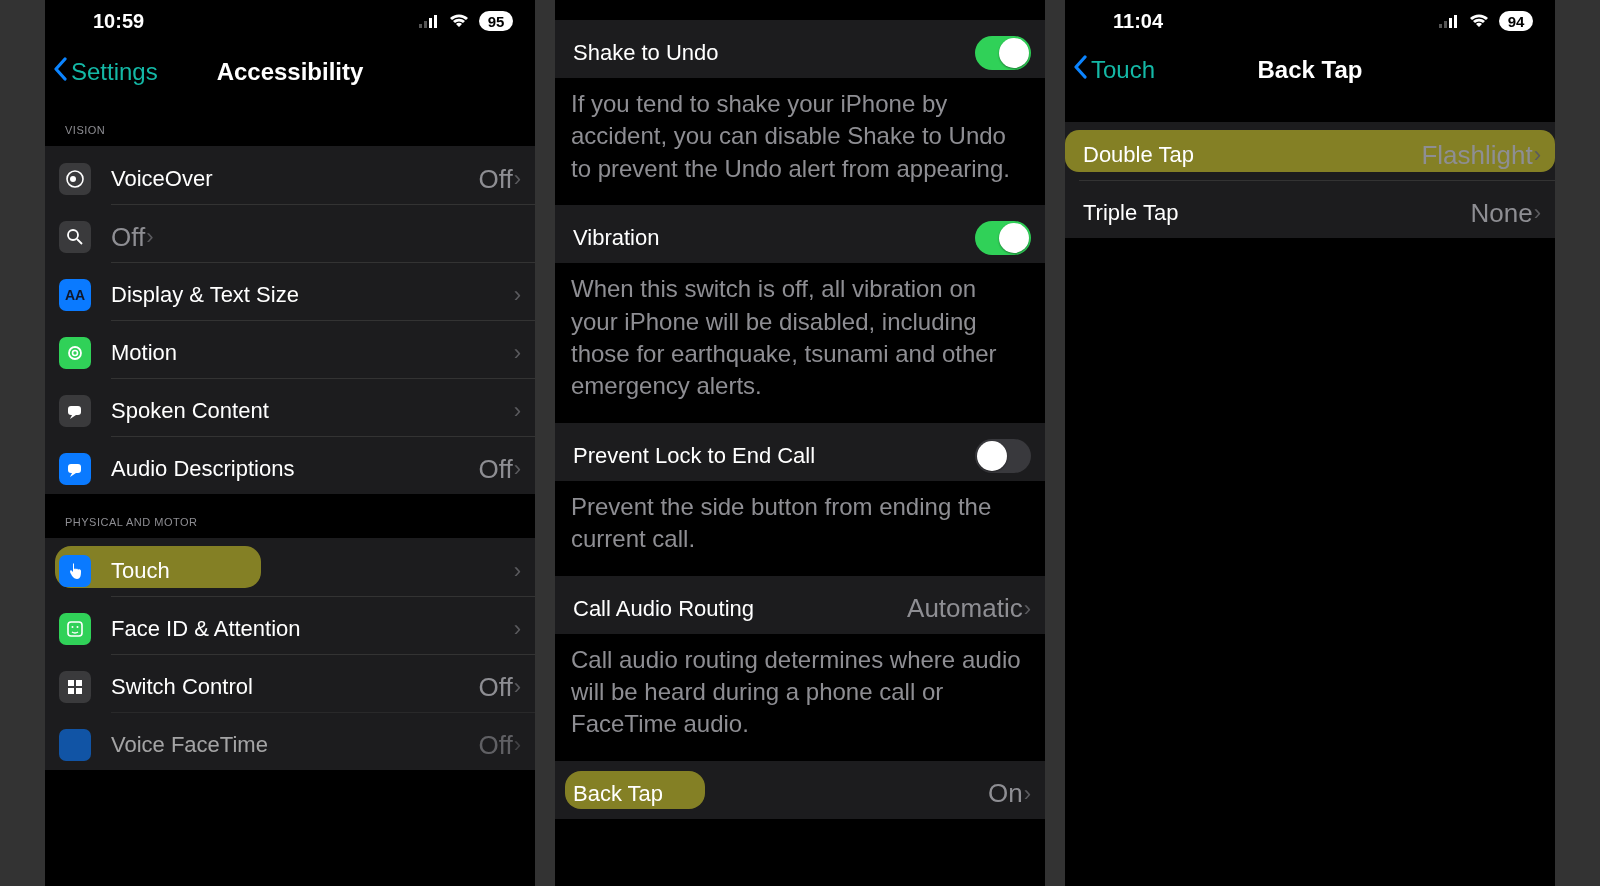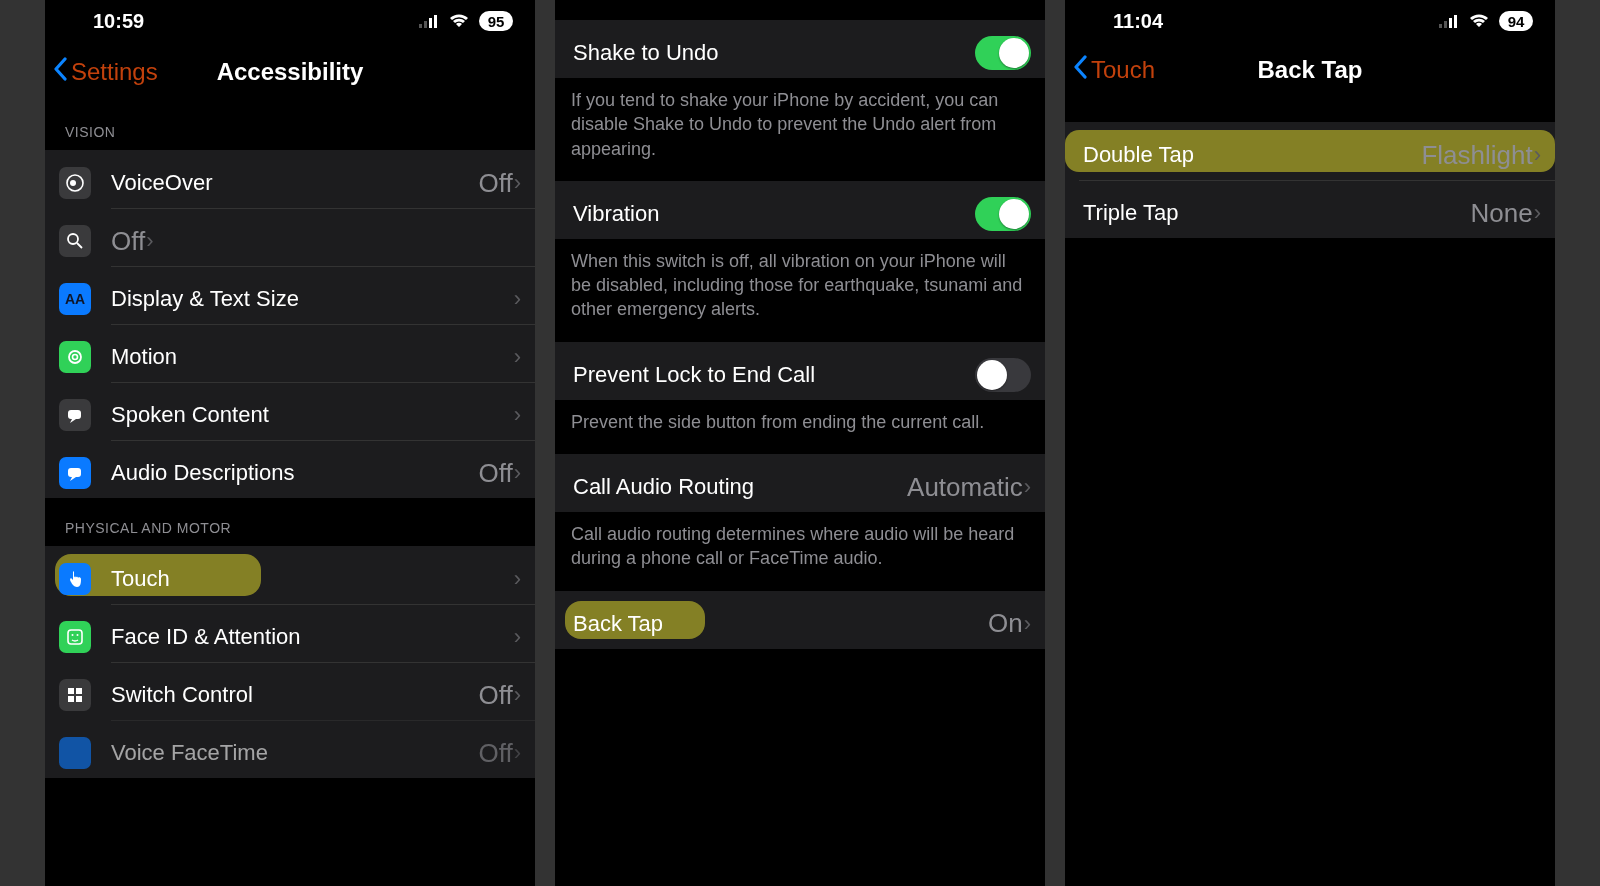--- a/index.html
+++ b/index.html
@@ -33,49 +33,49 @@
     font-size:15px; font-weight:700; padding:1px 6px; min-width:34px; height:20px;
   }
   
   .navbar {
     position:relative; height:60px;
     display:flex; align-items:center;
   }
   .back-link {
     position:absolute; left:8px; top:50%; transform:translateY(-50%);
     display:flex; align-items:center; gap:4px;
-    color:#c2410c; font-size:24px; cursor:pointer;
+    color:#14b8a6; font-size:24px; cursor:pointer;
   }
   .nav-title {
     position:absolute; left:50%; transform:translateX(-50%);
     font-size:24px; font-weight:600;
   }
   .section-header {
-    color:#8e8e93; font-size:14px; letter-spacing:0.5px;
+    color:#8e8e93; font-size:11px; letter-spacing:0.5px;
     padding:22px 18px 10px 20px;
     text-transform:uppercase;
   }
   .list { background:#1c1c1e; }
   .row {
     display:flex; align-items:center;
     min-height:58px; padding:8px 14px 0 14px;
     position:relative; cursor:pointer;
   }
   .row + .row::before {
     content:''; position:absolute; top:0; left:66px; right:0;
     height:1px; background:#333;
   }
   .row.noicon + .row.noicon::before { left:14px; }
   .row .icon-col { width:52px; display:flex; justify-content:flex-start; }
   .app-icon { width:32px; height:32px; border-radius:7px; display:flex; align-items:center; justify-content:center; }
   .row .label { flex:1; font-size:22px; font-weight:400; }
   .row .value { color:#8e8e93; font-size:26px; margin-right:1px; }
   .row .chev { color:#5a5a5e; font-size:22px; }
   .footer-text {
-    color:#8e8e93; font-size:18px; line-height:1.35;
+    color:#8e8e93; font-size:24px; line-height:1.35;
     padding:10px 16px 20px 16px; background:#000;
   }
   .toggle {
     width:56px; height:34px; border-radius:20px; position:relative;
   }
   .toggle.on { background:#30d158; }
   .toggle.off { background:#39393d; }
   .toggle .knob {
     position:absolute; top:2px; width:30px; height:30px; border-radius:50%;
     background:#fff; box-shadow:0 1px 2px rgba(0,0,0,0.4);

